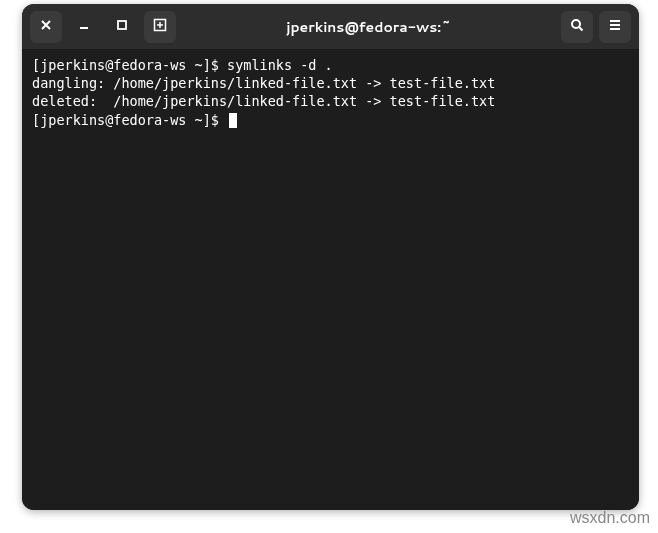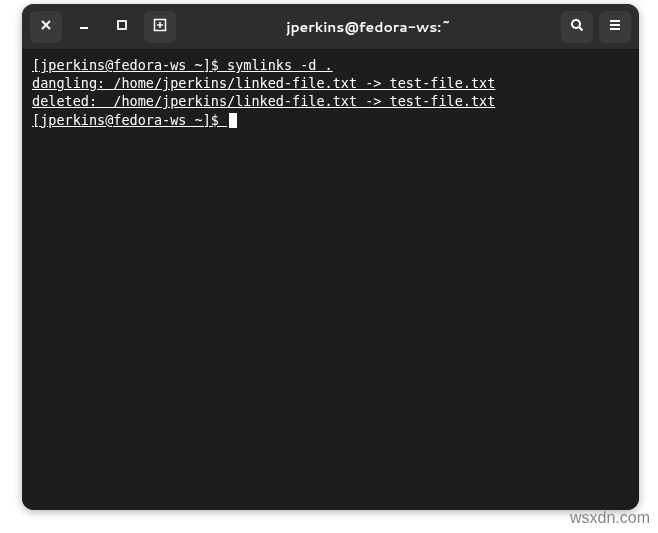--- a/index.html
+++ b/index.html
@@ -86,21 +86,20 @@
       font-size: 13.5px;
       line-height: 1.35;
       color: #ffffff;
       white-space: pre;
       background: #1d1d1d;
       height: calc(100% - 46px);
       overflow: hidden;
     }
     .prompt-line {
       display: block;
-      text-decoration: underline;
     }
     .cursor {
       display: inline-block;
       width: 8px;
       height: 15px;
       background: #ffffff;
       vertical-align: text-bottom;
       margin-left: 2px;
     }
     .watermark {

